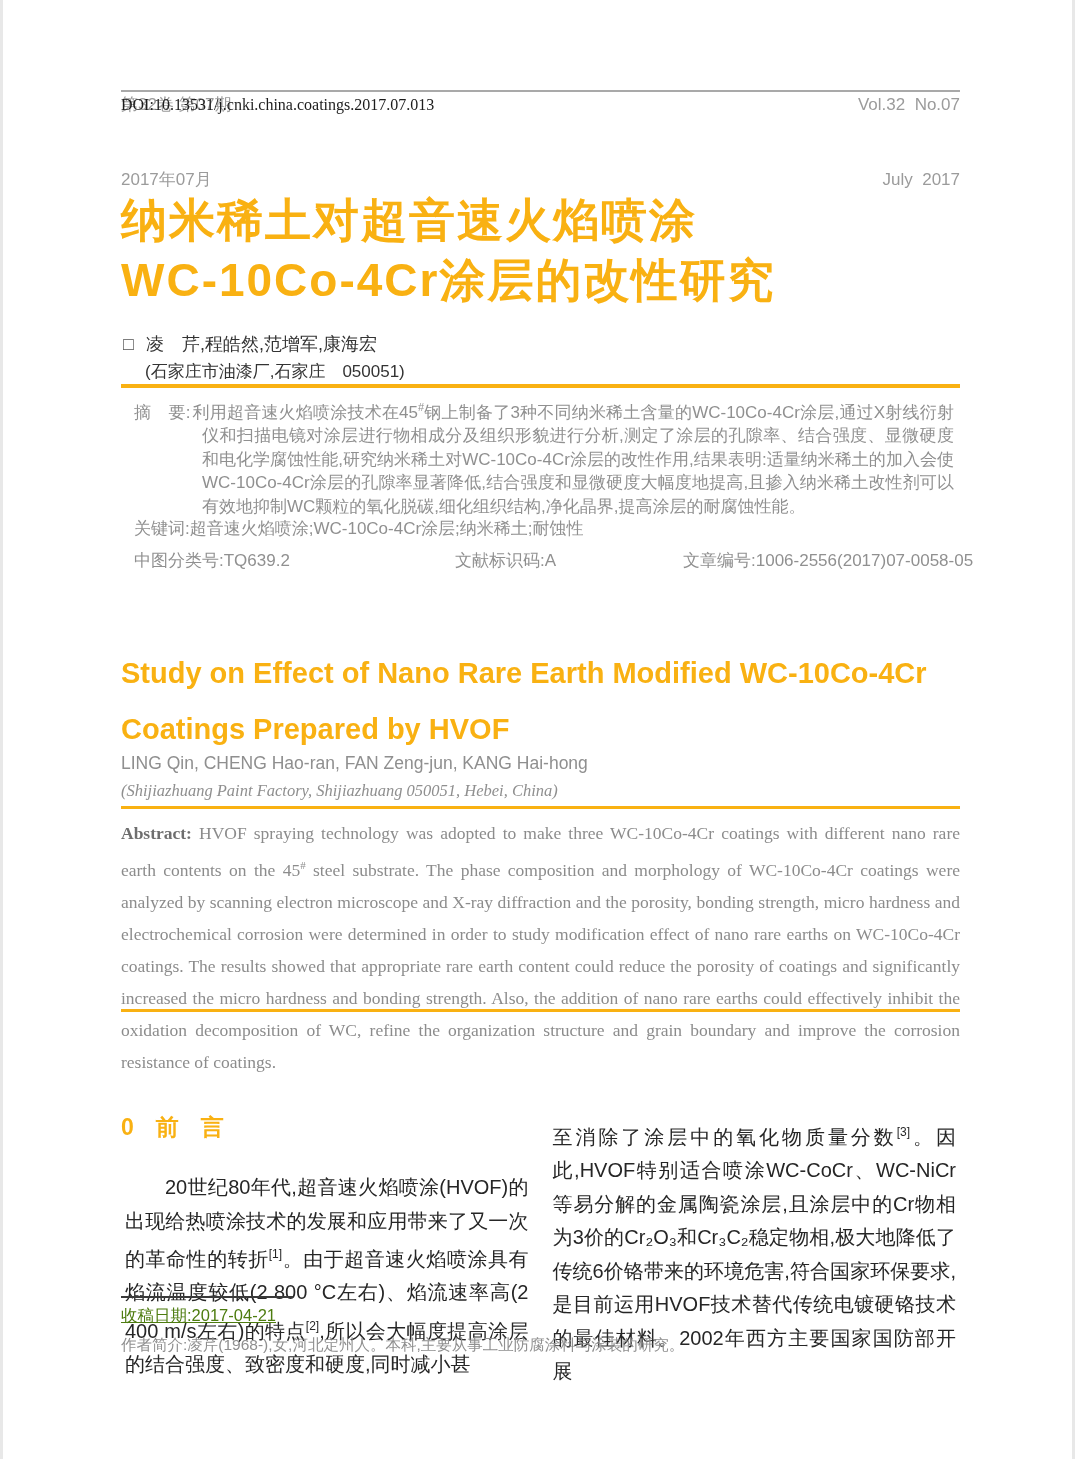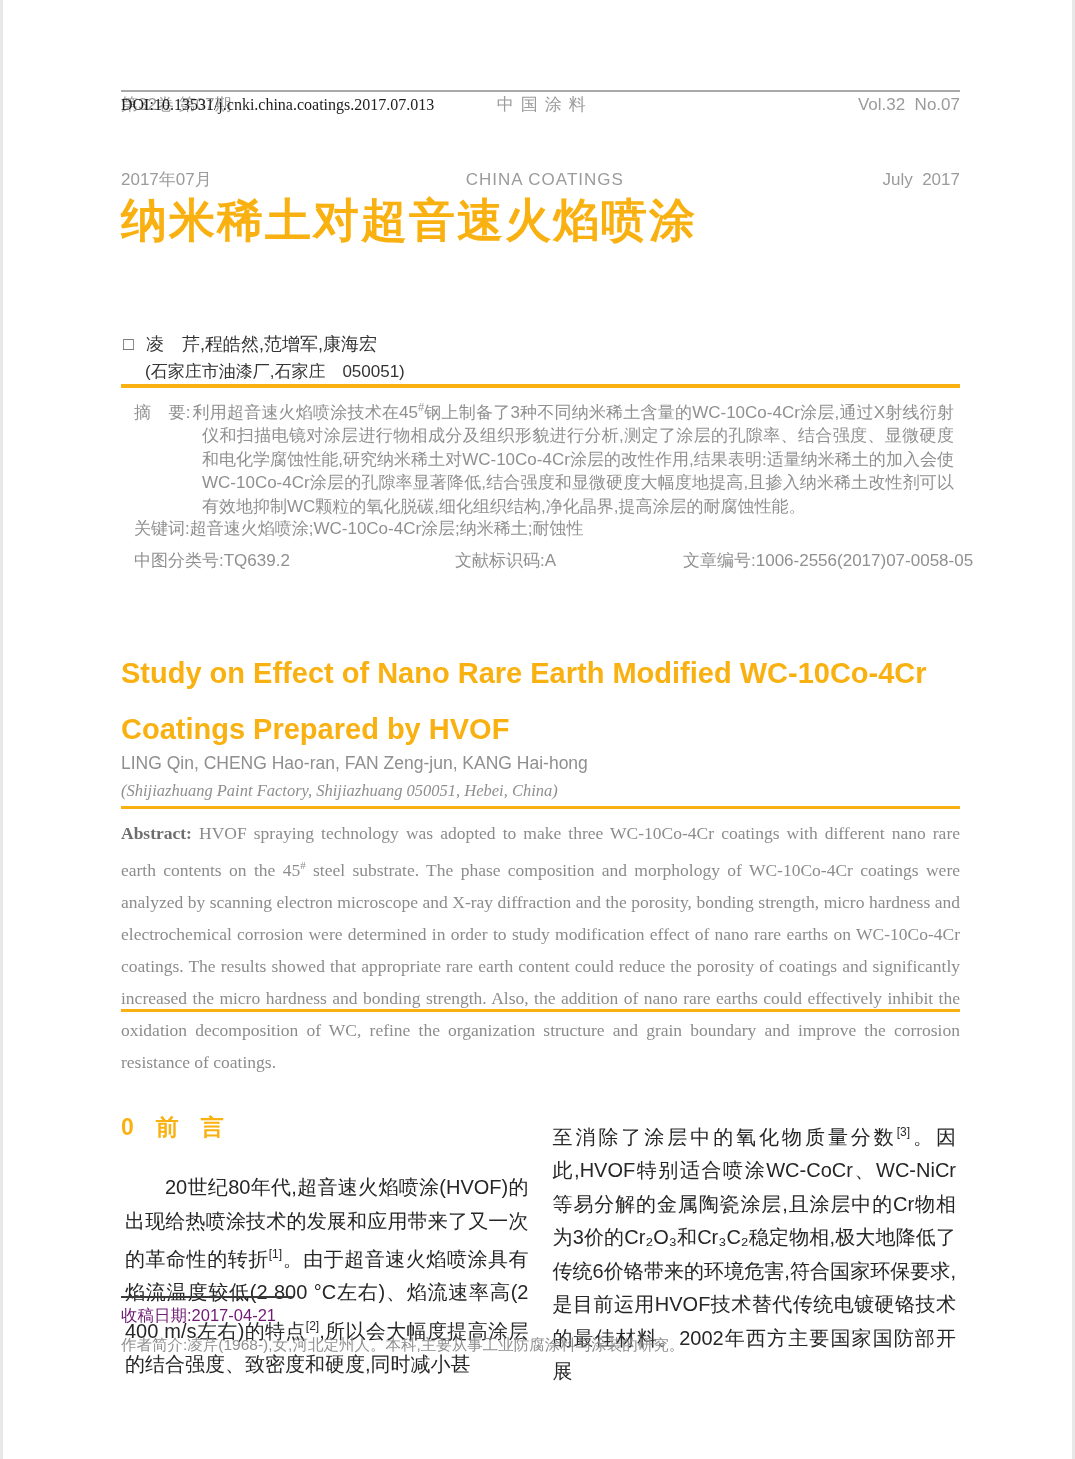--- a/index.html
+++ b/index.html
@@ -62,21 +62,21 @@
   .col { flex:1; min-width:0; }
   .sec { margin:0 0 28px 0; color:#F9B112; font-size:23px; font-weight:bold; }
   .sec-num { margin-right:22px; }
   .sec-title { letter-spacing:22px; }
   .body-p { margin:4px; color:#262626; font-size:20px; line-height:33.5px; text-align:justify; }
   .body-p.indent { text-indent:2em; }
   sup.ref { font-size:12px; }
   
   .footnote { position:absolute; top:1296px; left:118px; width:620px; }
   .fn-rule { width:172px; height:2px; background:#3a3a3a; margin-bottom:7px; }
-  .fn-date { font-size:16.5px; color:#701a75; }
+  .fn-date { font-size:16.5px; color:#4d7c0f;text-decoration:underline; }
   .fn-bio { font-size:15.5px; color:#8f8f8f; margin-top:8px; }
   
   .footer { position:absolute; top:1362px; left:112px; }
   .pg-num { font-family:"Liberation Serif", serif; font-weight:bold;
             font-size:21px; color:#7f8f98; padding-left:6px; }
   .pg-rule { width:192px; height:2px; margin-top:3px;
              background:linear-gradient(to right,#b9c1c6,#4a555c); }
   .col-cn { font-size:19px; font-weight:bold; color:#8a97a0;
             letter-spacing:3px; margin-top:7px; padding-left:6px; }
   .col-en { font-family:"Liberation Serif", serif; font-weight:bold;
@@ -85,34 +85,31 @@
 </head>
 <body>
 
 <div class="page">
 
   <div class="hdr">
     <div class="hdr-left">
       <div>第32卷 第07期</div>
       <div>2017年07月</div>
     </div>
-    <div class="hdr-center">
-      <div class="cn">中国涂料</div>
-      <div class="en">CHINA COATINGS</div>
-    </div>
     <div class="hdr-right">
       <div>Vol.32  No.07</div>
       <div>July  2017</div>
     </div>
   </div>
   <div class="hdr-rule"></div>
   <div class="doi">DOI:10.13531/j.cnki.china.coatings.2017.07.013</div>
 
   <h1 class="title-cn">
     <span>纳米稀土对超音速火焰喷涂</span><br>
+    <span>WC-10Co-4Cr涂层的改性研究</span>
   </h1>
 
   <div class="authors">
     <span class="marker">□</span><span>凌　芹,程皓然,范增军,康海宏</span>
   </div>
   <div class="affil-cn">(石家庄市油漆厂,石家庄　050051)</div>
 
   <div class="rule rule1"></div>
 
   <div class="abstract-cn">

